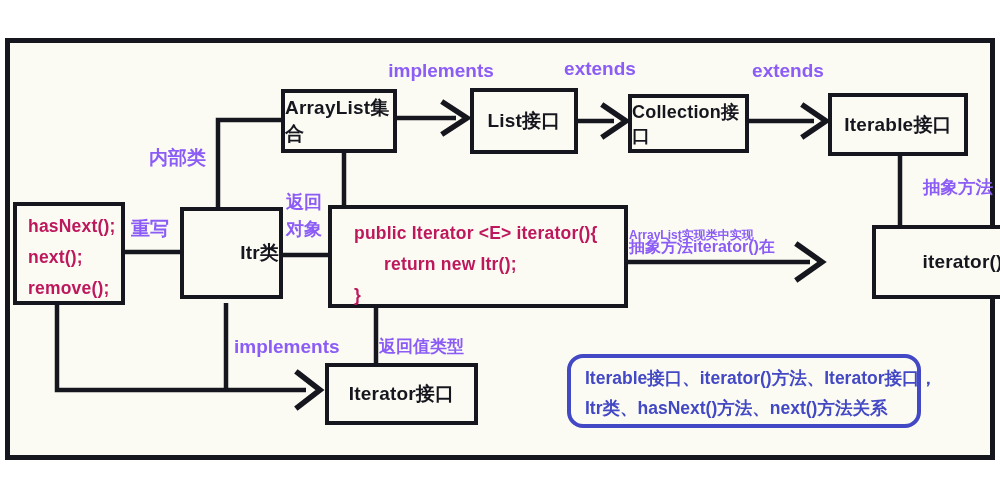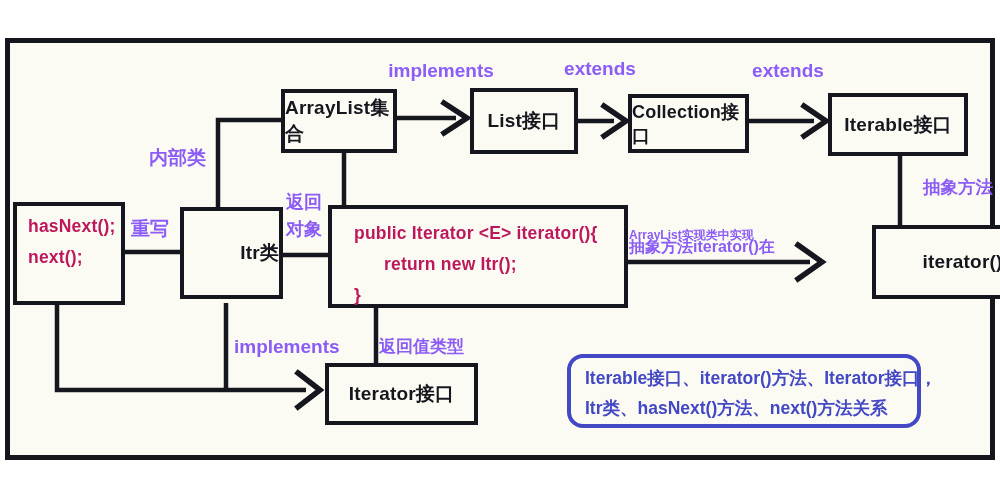--- a/index.html
+++ b/index.html
@@ -116,20 +116,21 @@
     <polyline class="chev" points="798,245 822,262 798,279"></polyline>
     <path class="cline" d="M376 308 V363"></path>
     <path class="cline" d="M57 305 V390 H306"></path>
     <path class="cline" d="M226 303 V390"></path>
     <polyline class="chev" points="298,373 320,390 298,407"></polyline>
   </svg>
 
   <div class="dbox multiline" style="left:13px; top:202px; width:112px; height:103px; padding:5px 0 0 11px;">
     <div class="mline">hasNext();</div>
     <div class="mline">next();</div>
+    <div class="mline">remove();</div>
   </div>
 
   <div class="dbox" style="left:180px; top:207px; width:103px; height:92px;justify-content:flex-end;">
     <span>Itr类</span>
   </div>
 
   <div class="dbox" style="left:281px; top:89px; width:116px; height:64px;justify-content:flex-end;">
     <span>ArrayList集合</span>
   </div>
 

